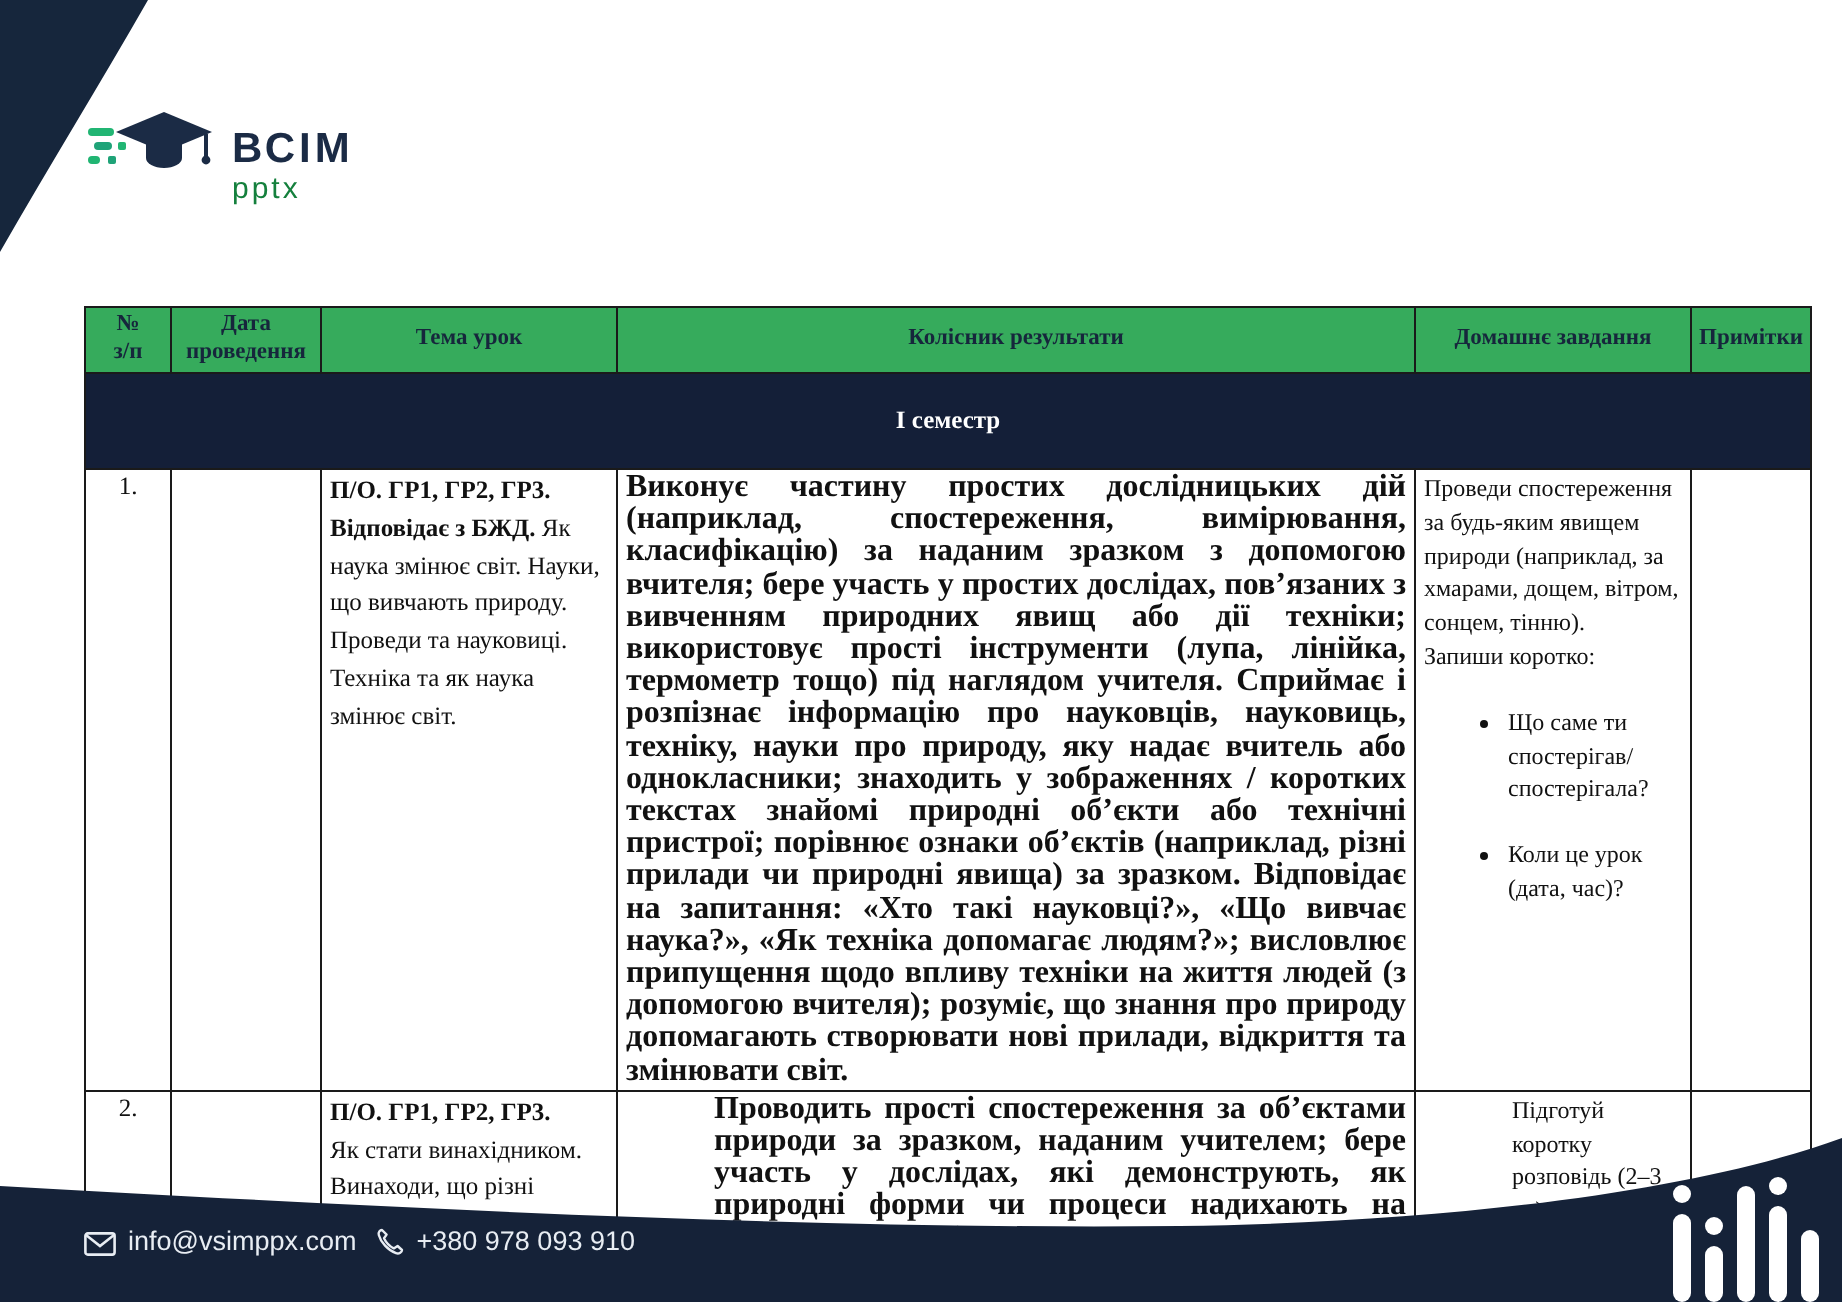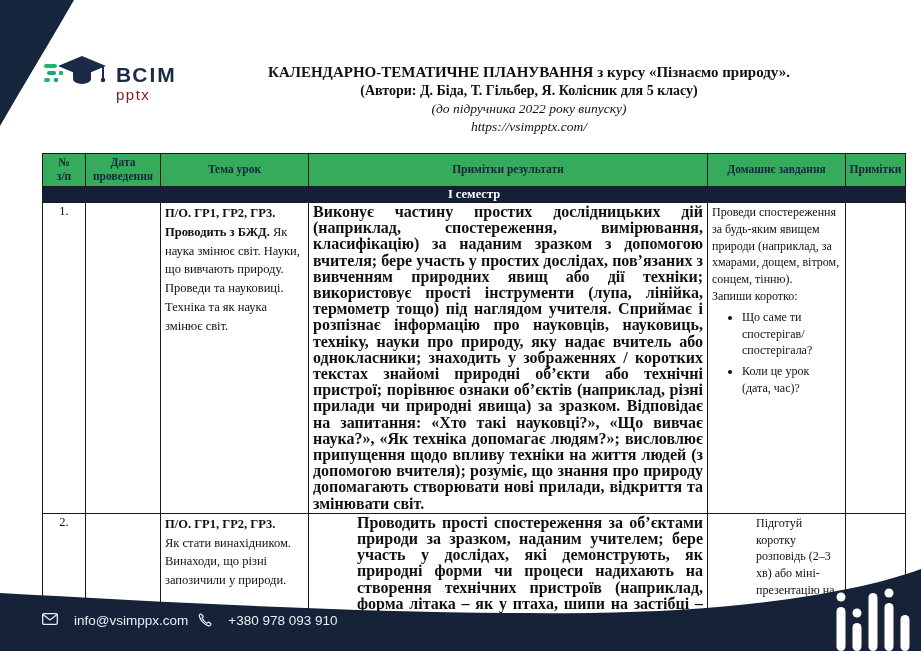--- a/index.html
+++ b/index.html
@@ -9,55 +9,55 @@
   
   .corner-tl{position:absolute;left:0;top:0;pointer-events:none;}
   .footer-band{position:absolute;left:0;bottom:0;pointer-events:none;}
   .equalizer{position:absolute;right:6px;bottom:0;}
 
   
   .logo{position:absolute;left:44px;top:20px;display:flex;align-items:flex-end;gap:8px;
         font-family:"Liberation Sans", sans-serif;margin-top:36px;}
   .logo-text{line-height:1;}
   .logo-brand{font-size:21px;font-weight:bold;color:#1B2B45;letter-spacing:2px;}
-  .logo-sub{font-size:15px;color:#7f1d1d;letter-spacing:1.5px;margin-top:2px;}
+  .logo-sub{font-size:15px;color:#15803d;letter-spacing:1.5px;margin-top:2px;}
 
   
   .title-block{position:absolute;left:145px;right:8px;top:64px;text-align:center;}
   .title-main{font-size:15px;font-weight:bold;margin:0 0 2px 0;}
   .title-authors{font-size:14px;font-weight:bold;margin:0 0 2px 0;}
   .title-edition{font-size:13.5px;font-style:italic;margin:0 0 2px 0;}
   .title-url{font-size:13.5px;font-style:italic;margin:0;}
 
   
   table.plan{position:absolute;left:42px;top:153px;width:863px;border-collapse:collapse;
              table-layout:fixed;}
   table.plan col.c1{width:43px;} table.plan col.c2{width:75px;} table.plan col.c3{width:148px;}
   table.plan col.c4{width:399px;} table.plan col.c5{width:138px;} table.plan col.c6{width:60px;}
   table.plan th,table.plan td{border:1px solid #1a1a1a;vertical-align:top;padding:1px 4px;}
   table.plan th{background:#36AB5C;color:#16263C;font-weight:bold;font-size:11.5px;
                 text-align:center;vertical-align:middle;white-space:pre-line;line-height:1.2;
                 height:30px;padding:1px 2px;}
   tr.section-row td{background:#141F38;color:#ffffff;font-weight:bold;font-size:12.5px;
-                    text-align:center;vertical-align:middle;height:15px;padding:0;line-height:1.1;}
+                    text-align:center;vertical-align:middle;height:15px;padding:16px;line-height:1.1;}
   td.num-cell{text-align:center;font-size:12.5px;}
   td.topic-cell{font-size:12.5px;line-height:1.5;padding:2px 5px;}
   td.results-cell{font-size:16px;line-height:16.2px;text-align:justify;padding:1px 4px;font-weight:bold;}
   td.homework-cell{font-size:12px;line-height:16.8px;padding:1px 4px;}
   .hw-list{margin:0;padding-left:26px;}
-  .hw-list li{margin:4px;}
+  .hw-list li{margin:16px;}
   tr.row-1 td{height:228px;}
   tr.row-2 td{height:136px;}
   .clip{max-height:132px;overflow:hidden;margin-left:44px;}
   .b{font-weight:bold;}
 
   
   .footer-contacts{position:absolute;left:42px;top:613px;display:flex;align-items:center;gap:10px;
                    font-family:"Liberation Sans", sans-serif;font-size:13.5px;color:#E8EDF3;}
-  .footer-contacts .contact{display:flex;align-items:flex-start;gap:16px;}
+  .footer-contacts .contact{display:flex;align-items:flex-end;gap:6px;}
 </style>
 </head>
 <body>
 
 <div class="page">
 
   <svg class="corner-tl" width="80" height="130" viewBox="0 0 80 130">
     <path d="M0,0 L74,0 C50,42 24,84 0,126 Z" fill="#16263C"></path>
   </svg>
 
@@ -72,54 +72,48 @@
       <path d="M29,13 h18 v10 a9,5 0 0 1 -18,0 Z" fill="#1B2B45"></path>
       <path d="M59,11 L59,22" stroke="#1B2B45" stroke-width="2" fill="none"></path>
       <circle cx="59" cy="24" r="2.2" fill="#1B2B45"></circle>
     </svg>
     <div class="logo-text">
       <div class="logo-brand">ВСІМ</div>
       <div class="logo-sub">pptx</div>
     </div>
   </div>
 
-  <div class="title-block">
-    <p class="title-main">КАЛЕНДАРНО-ТЕМАТИЧНЕ ПЛАНУВАННЯ з курсу «Пізнаємо природу».</p>
-    <p class="title-authors">(Автори: Д. Біда, Т. Гільбер, Я. Колісник для 5 класу)</p>
-    <p class="title-edition">(до підручника 2022 року випуску)</p>
-    <p class="title-url">https://vsimpptx.com/</p>
-  </div>
 
   <table class="plan">
     <colgroup>
       <col class="c1">
         <col class="c2">
         <col class="c3">
         <col class="c4">
         <col class="c5">
         <col class="c6">
     </colgroup>
     <tbody>
         <tr>
       <th>№
 з/п</th>
       <th>Дата проведення</th>
       <th>Тема урок</th>
-      <th>Примітки результати</th>
+      <th>Колісник результати</th>
       <th>Домашнє завдання</th>
       <th>Примітки</th>
     </tr>
     <tr class="section-row">
       <td colspan="6">І семестр</td>
     </tr>
 
     <tr class="row-1">
       <td class="num-cell">1.</td>
       <td></td>
-      <td class="topic-cell"><span class="b">П/О. ГР1, ГР2, ГР3. Проводить з БЖД.</span> <span>Як наука змінює світ. Науки, що вивчають природу. Проведи та науковиці. Техніка та як наука змінює світ.</span></td>
+      <td class="topic-cell"><span class="b">П/О. ГР1, ГР2, ГР3. Відповідає з БЖД.</span> <span>Як наука змінює світ. Науки, що вивчають природу. Проведи та науковиці. Техніка та як наука змінює світ.</span></td>
       <td class="results-cell">Виконує частину простих дослідницьких дій (наприклад, спостереження, вимірювання, класифікацію) за наданим зразком з допомогою вчителя; бере участь у простих дослідах, пов’язаних з вивченням природних явищ або дії техніки; використовує прості інструменти (лупа, лінійка, термометр тощо) під наглядом учителя. Сприймає і розпізнає інформацію про науковців, науковиць, техніку, науки про природу, яку надає вчитель або однокласники; знаходить у зображеннях / коротких текстах знайомі природні об’єкти або технічні пристрої; порівнює ознаки об’єктів (наприклад, різні прилади чи природні явища) за зразком. Відповідає на запитання: «Хто такі науковці?», «Що вивчає наука?», «Як техніка допомагає людям?»; висловлює припущення щодо впливу техніки на життя людей (з допомогою вчителя); розуміє, що знання про природу допомагають створювати нові прилади, відкриття та змінювати світ.</td>
       <td class="homework-cell">
         <div>Проведи спостереження за будь-яким явищем природи (наприклад, за хмарами, дощем, вітром, сонцем, тінню).</div>
         <div>Запиши коротко:</div>
         <ul class="hw-list">
           <li>Що саме ти спостерігав/спостерігала?</li>
           <li>Коли це урок (дата, час)?</li>
         </ul>
       </td>
       <td></td>

